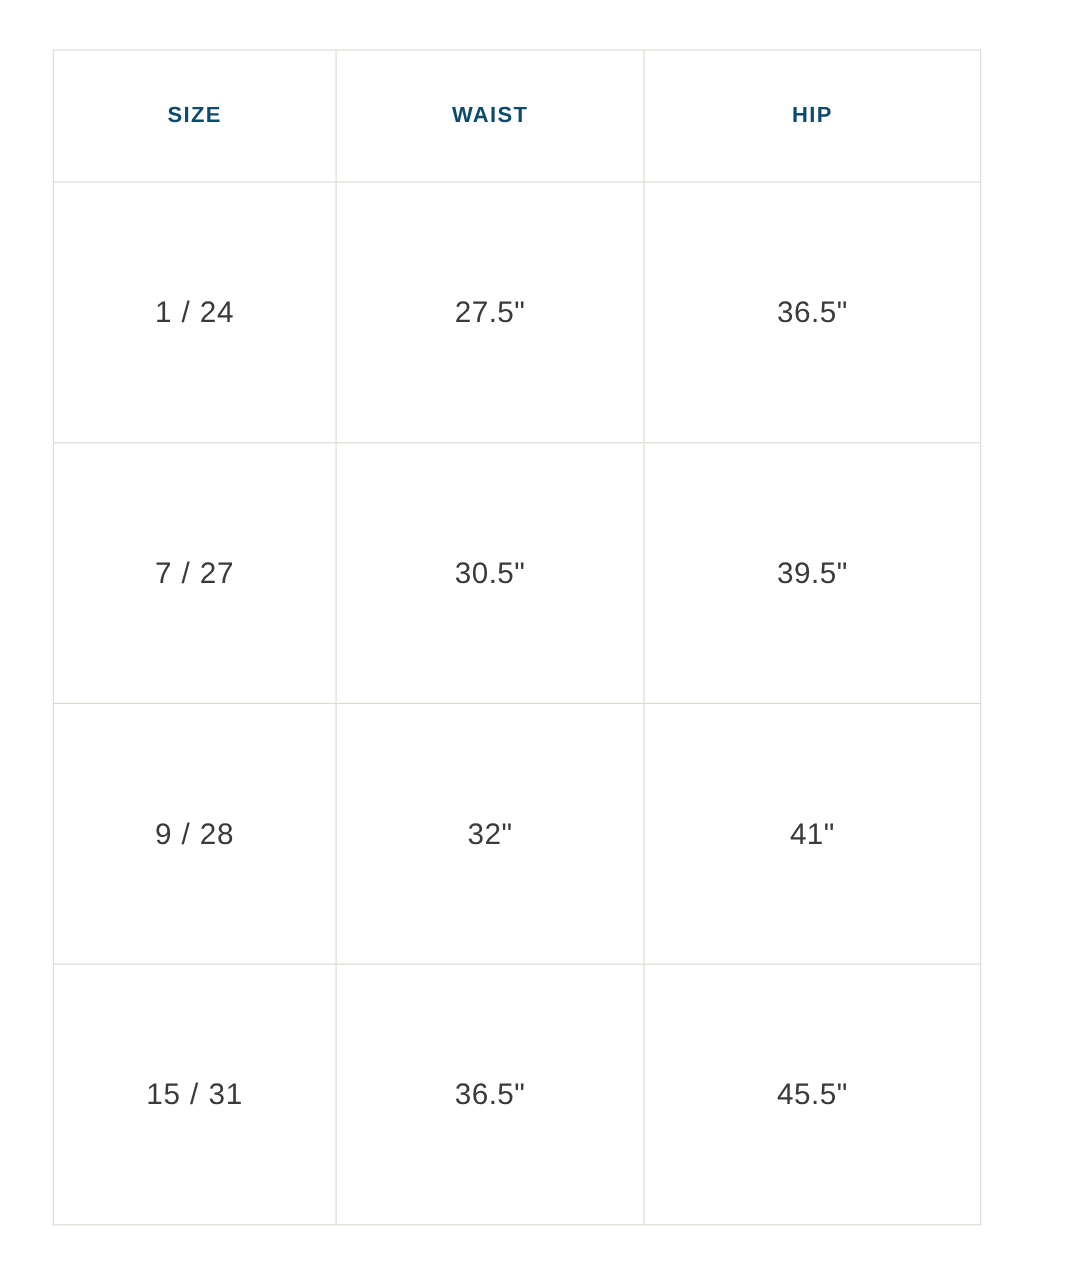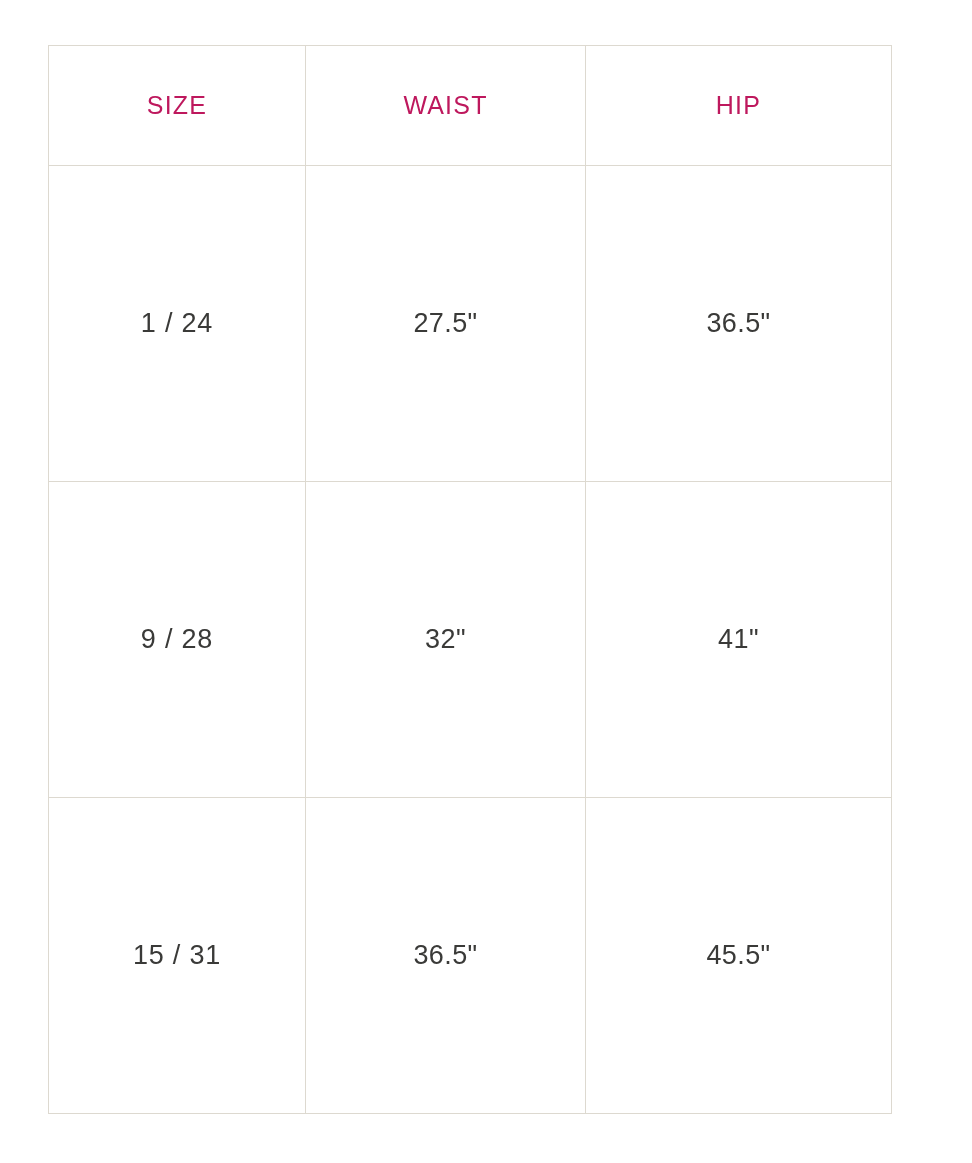--- a/index.html
+++ b/index.html
@@ -48,24 +48,24 @@
   table.size-chart td {
     border: 1px solid #ddd9d0;
     text-align: center;
     vertical-align: middle;
     padding: 0;
     background: #ffffff;
   }
 
   table.size-chart thead th {
     height: 119px;
-    font-weight: 400;
-    font-size: 25px;
+    font-weight: 700;
+    font-size: 20px;
     letter-spacing: 1.2px;
-    color: #be185d;
+    color: #0c4a6e;
   }
 
   table.size-chart tbody td {
     height: 118px;
     font-size: 27px;
     font-weight: 400;
     letter-spacing: 0.4px;
     color: #3a3a38;
     margin-left: 20px;
   }
@@ -105,20 +105,25 @@
           </th>
         </tr>
       </thead>
       <tbody>
         <tr>
           <td class="cell-size"><span class="cell-text">1 / 24</span></td>
           <td class="cell-waist"><span class="cell-text">27.5"</span></td>
           <td class="cell-hip"><span class="cell-text">36.5"</span></td>
         </tr>
         <tr>
+          <td class="cell-size"><span class="cell-text">7 / 27</span></td>
+          <td class="cell-waist"><span class="cell-text">30.5"</span></td>
+          <td class="cell-hip"><span class="cell-text">39.5"</span></td>
+        </tr>
+        <tr>
           <td class="cell-size"><span class="cell-text">9 / 28</span></td>
           <td class="cell-waist"><span class="cell-text">32"</span></td>
           <td class="cell-hip"><span class="cell-text">41"</span></td>
         </tr>
         <tr>
           <td class="cell-size"><span class="cell-text">15 / 31</span></td>
           <td class="cell-waist"><span class="cell-text">36.5"</span></td>
           <td class="cell-hip"><span class="cell-text">45.5"</span></td>
         </tr>
       </tbody>

